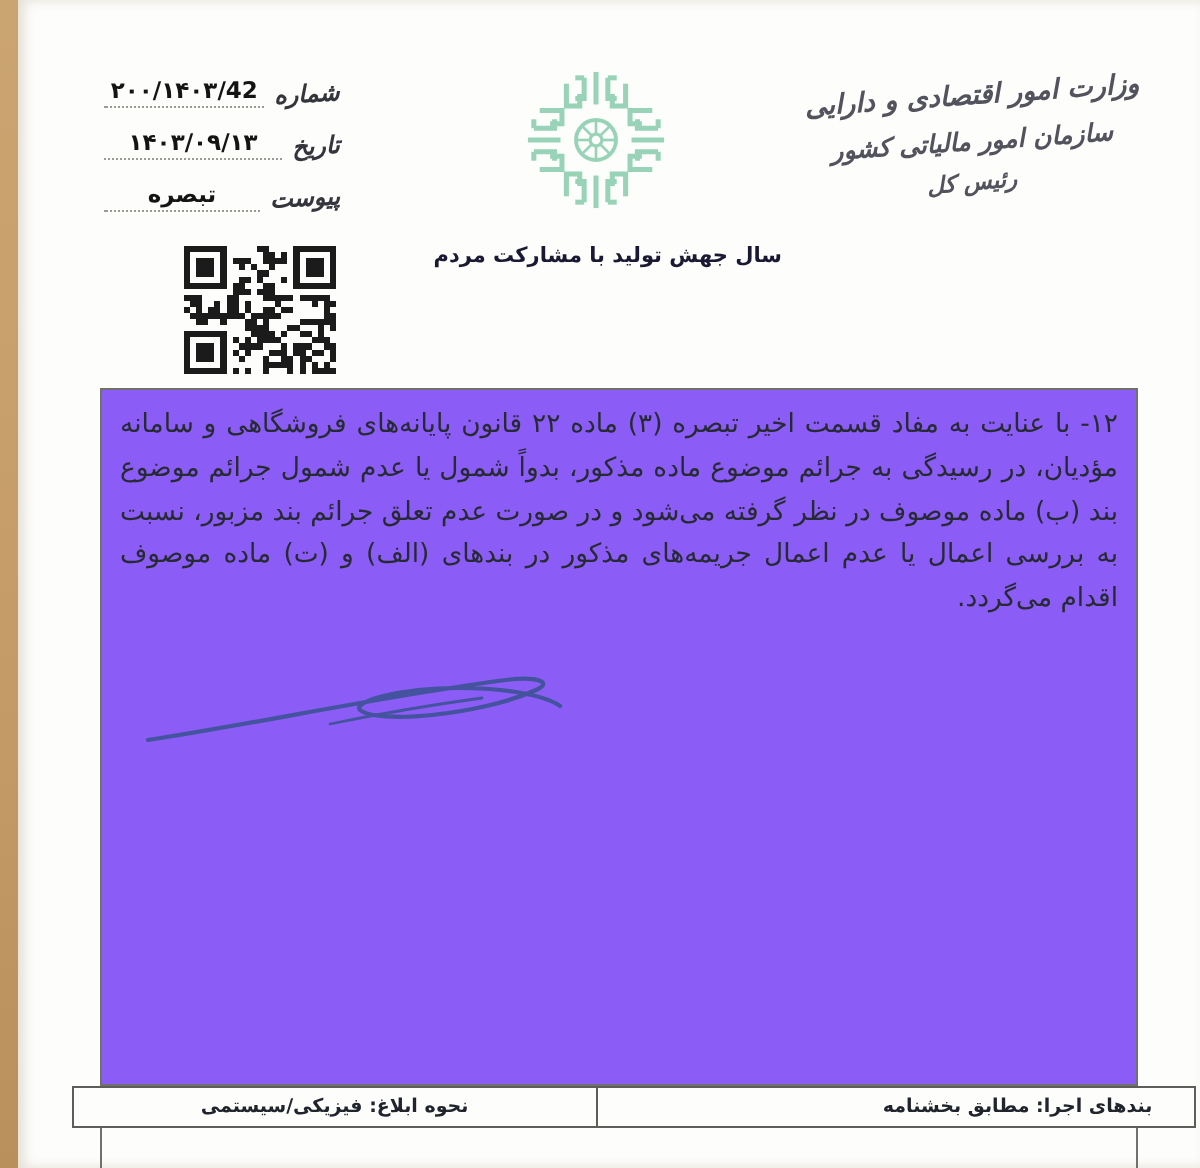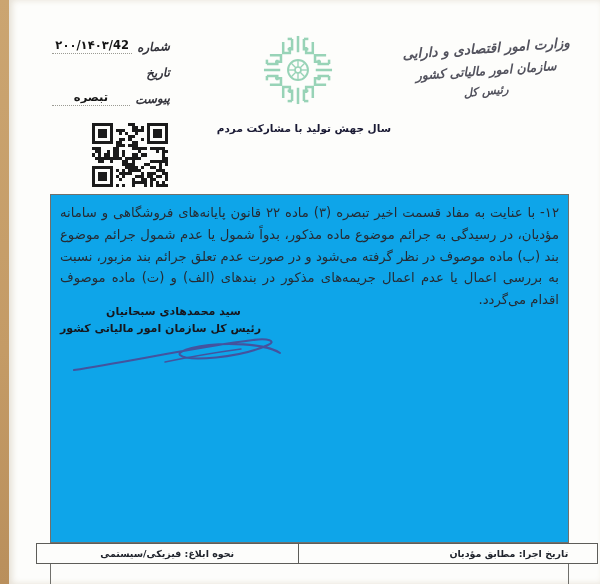--- a/index.html
+++ b/index.html
@@ -42,21 +42,21 @@
   .slogan{
     position:absolute;left:222px;top:122px;width:160px;text-align:center;
     font-size:10.5px;font-weight:bold;color:#191933;direction:rtl;white-space:nowrap;
   }
   
   .qr{position:absolute;left:83px;top:123px;width:76px;height:64px;}
   .qr svg{width:100%;height:100%;}
   
   .main-box{
     position:absolute;left:41px;top:194px;width:519px;height:349px;
-    border:1px solid #70706c;box-sizing:border-box;background:#0ea5e9;
+    border:1px solid #70706c;box-sizing:border-box;background:#8b5cf6;
   }
   .body-text{
     direction:rtl;text-align:justify;
     padding:7px 9px 0 9px;
     font-size:13.2px;line-height:21.8px;color:#262b33;
   }
   
   .sig-block{
     position:absolute;top:110px;left:35px;width:175px;
     direction:rtl;text-align:center;color:#16161c;
@@ -91,20 +91,21 @@
 <div class="photo">
   <div class="page">
 
     <div class="fields">
       <div class="frow">
         <span class="flabel">شماره</span>
         <span class="fline">۲۰۰/۱۴۰۳/42</span>
       </div>
       <div class="frow">
         <span class="flabel">تاریخ</span>
+        <span class="fline">۱۴۰۳/۰۹/۱۳</span>
       </div>
       <div class="frow">
         <span class="flabel">پیوست</span>
         <span class="fline">تبصره</span>
       </div>
     </div>
 
     <div class="emblem">
       <svg viewBox="0 0 100 100" fill="none" stroke="#98d3b7" stroke-width="3.4">
         <g id="arm">
@@ -408,31 +409,29 @@
           <rect x="12" y="60" width="3" height="3"></rect>
           <rect x="15" y="60" width="3" height="3"></rect>
           <rect x="18" y="60" width="3" height="3"></rect>
         </svg>
     </div>
 
     <div class="main-box">
       <div class="body-text">۱۲- با عنایت به مفاد قسمت اخیر تبصره (۳) ماده ۲۲ قانون پایانه‌های فروشگاهی و سامانه مؤدیان، در رسیدگی به جرائم موضوع ماده مذکور، بدواً شمول یا عدم شمول جرائم موضوع بند (ب) ماده موصوف در نظر گرفته می‌شود و در صورت عدم تعلق جرائم بند مزبور، نسبت به بررسی اعمال یا عدم اعمال جریمه‌های مذکور در بندهای (الف) و (ت) ماده موصوف اقدام می‌گردد.</div>
 
       <div class="sig-block">
-        <div class="sig-name">سید محمدهادی سبحانیان</div>
-        <div class="sig-title">رئیس کل سازمان امور مالیاتی کشور</div>
       </div>
       <svg class="sig-scribble" viewBox="0 0 218 46" fill="none" stroke="#44539e" stroke-width="2.1" stroke-linecap="round">
         <path d="M5 39 C 58 31, 128 16, 184 9 C 199 7, 208 10, 199 14 C 170 27, 119 31, 111 24 C 107 20, 130 13, 160 13 C 186 13, 204 17, 211 22"></path>
         <path d="M96 31 C 120 26, 150 21, 172 18" stroke-width="1.4"></path>
       </svg>
     </div>
 
     <div class="footer-table">
-      <div class="fcell c1">تاریخ اجرا: مطابق مؤدیان</div>
+      <div class="fcell c1">بندهای اجرا: مطابق بخشنامه</div>
       <div class="fcell c2">مدت اجرا: نامحدود</div>
       <div class="fcell c4">نحوه ابلاغ: فیزیکی/سیستمی</div>
     </div>
 
     <div class="stub left"></div>
     <div class="stub right"></div>
 
   </div>
 </div>
 

